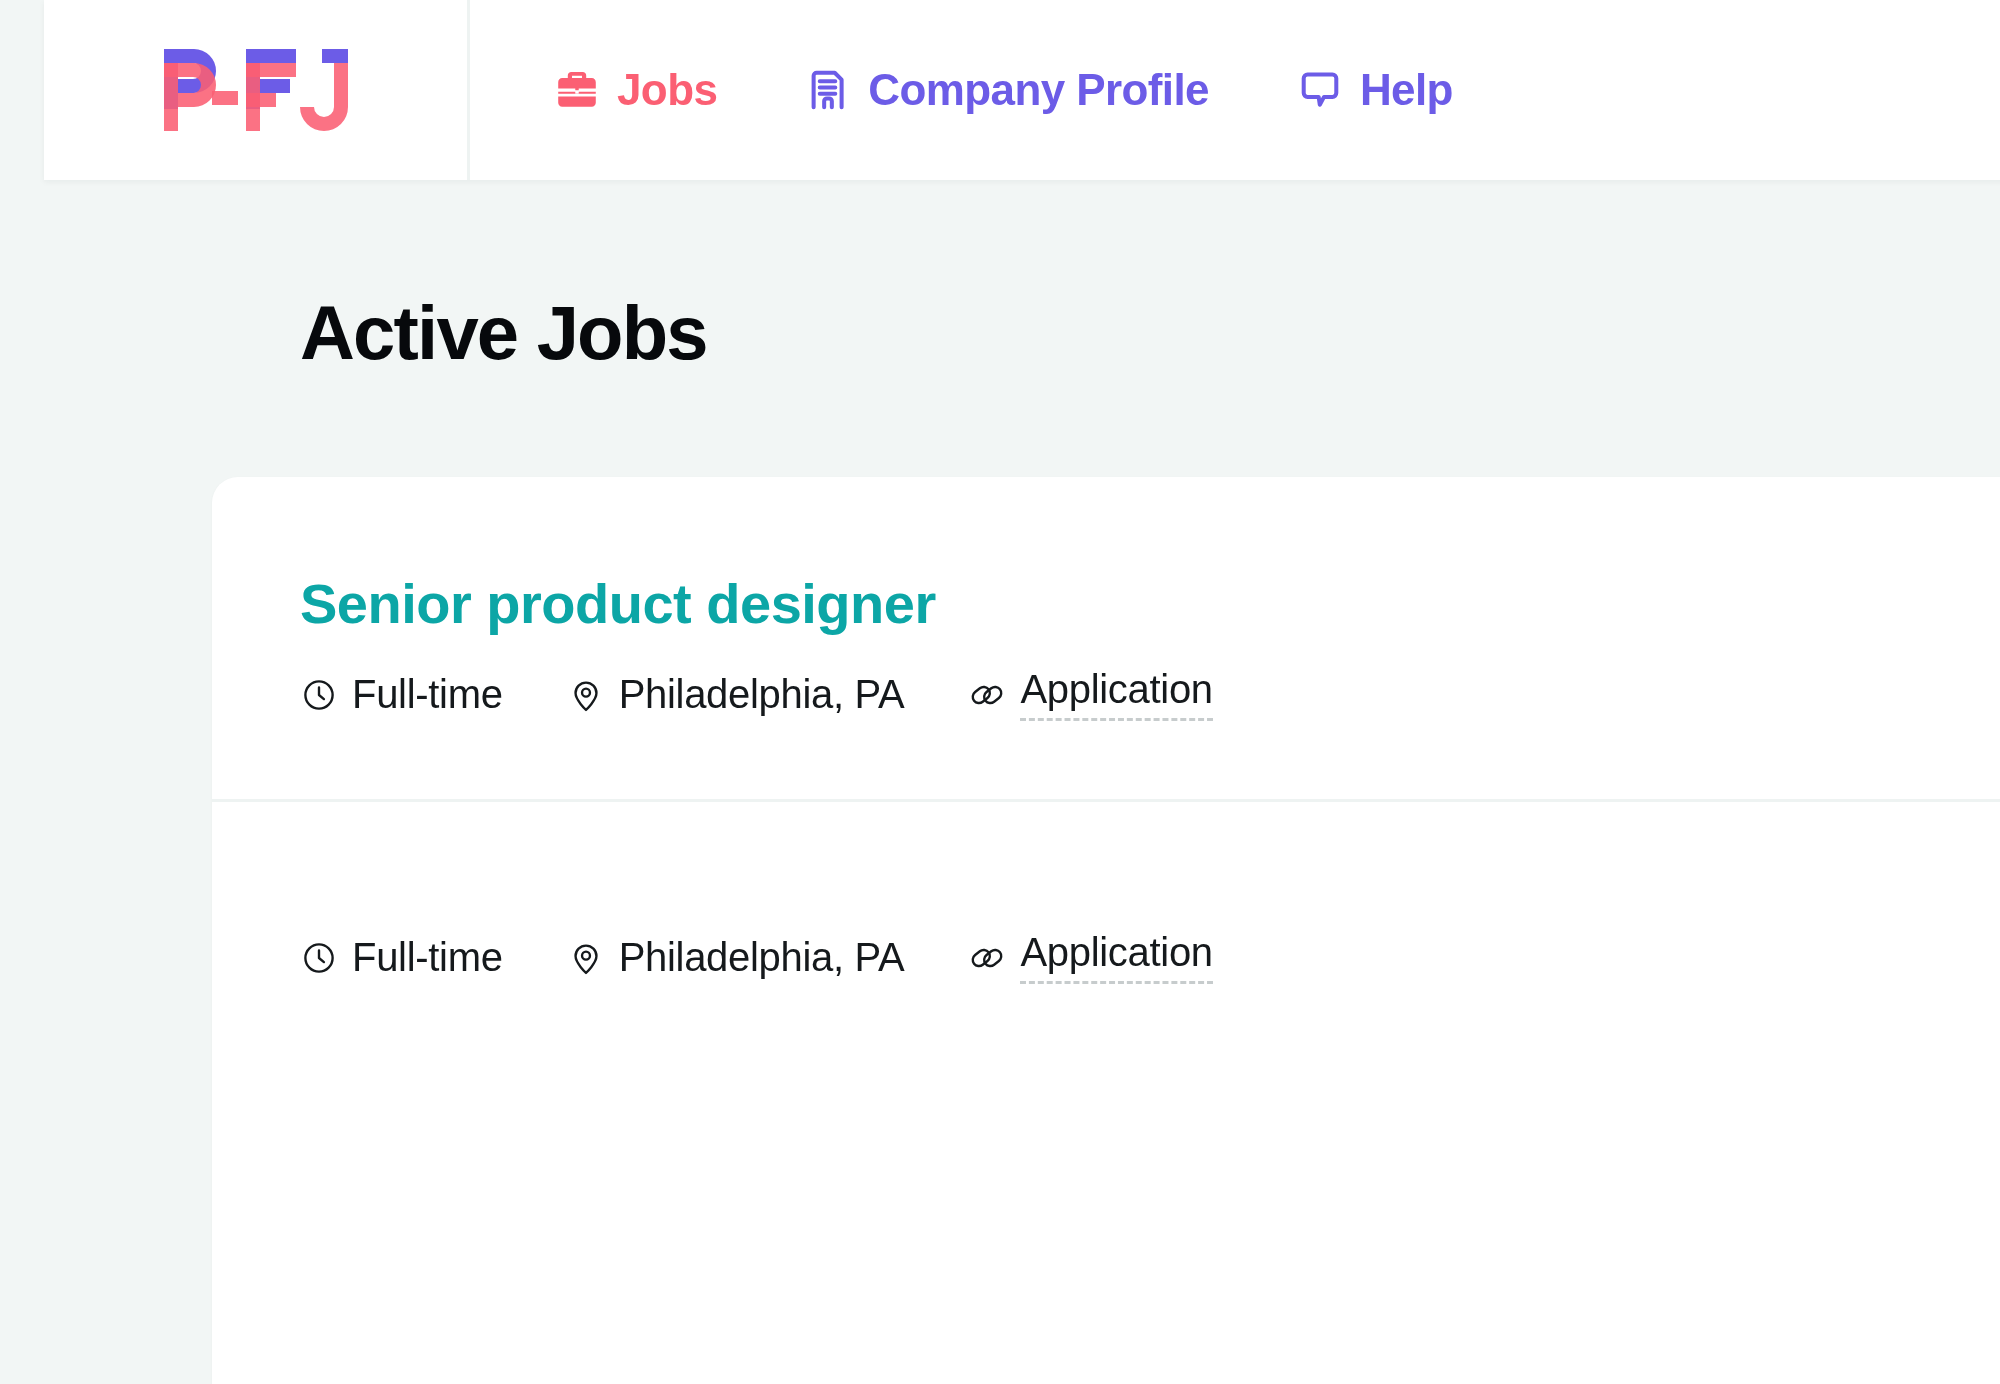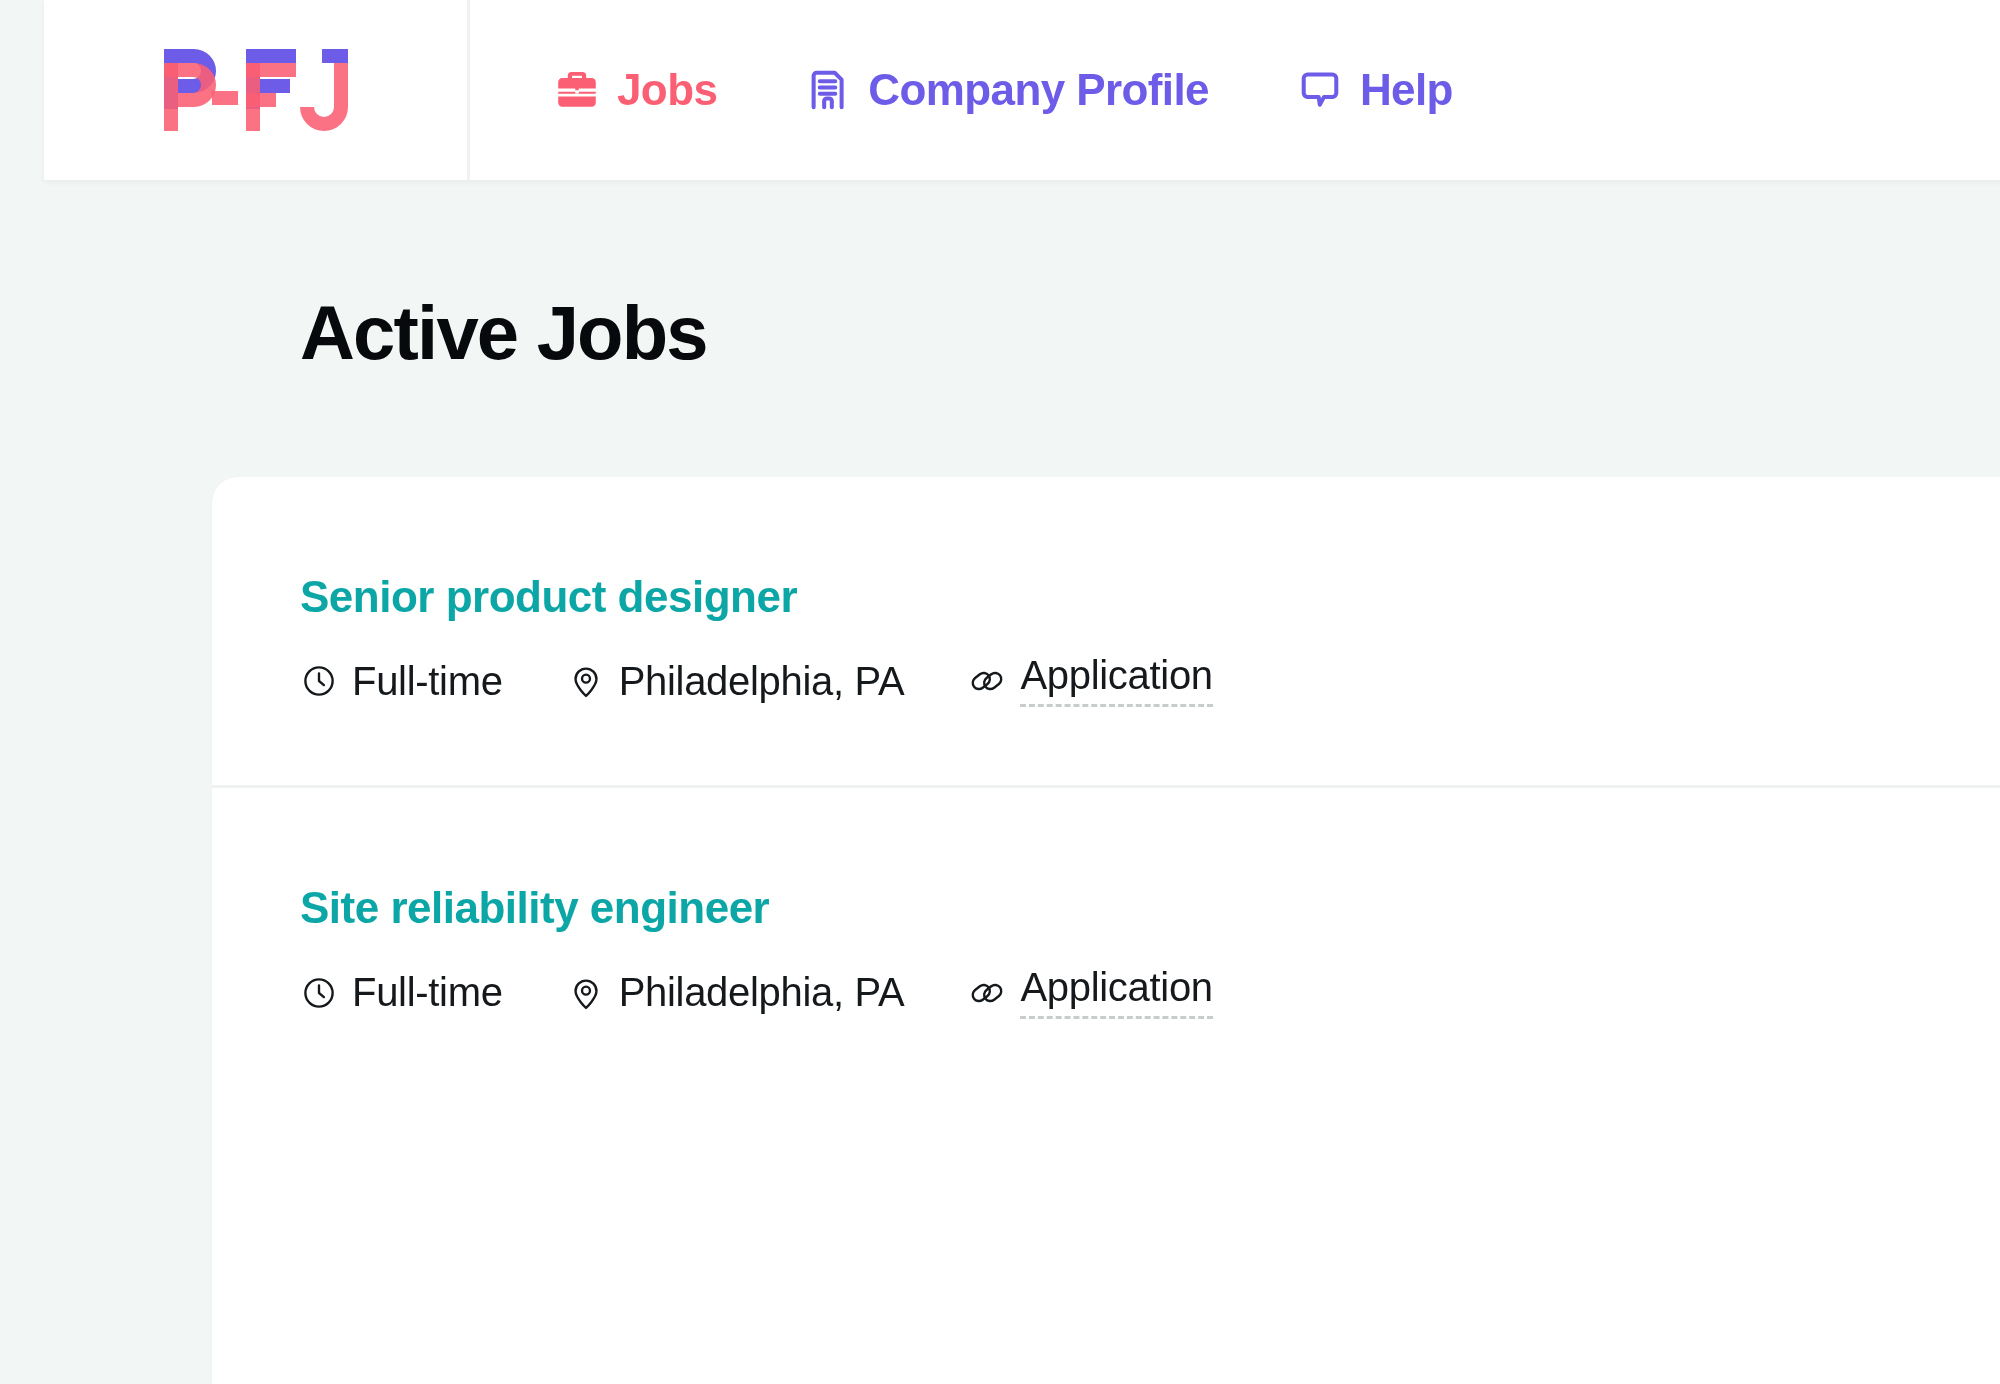--- a/index.html
+++ b/index.html
@@ -113,21 +113,21 @@
     overflow: hidden;
   }
 
   .job-row {
     padding: 96px 88px 78px 88px;
     position: relative;
   }
   .job-row + .job-row { border-top: 3px solid #eef3f2; }
 
   .job-title {
-    font-size: 44px;
+    font-size: 56px;
     font-weight: bold;
     color: #0ca6a6;
     letter-spacing: -0.5px;
     line-height: 1.1;
     cursor: pointer;
     display: inline-block;
   }
 
   .job-meta {
     margin-top: 34px;
@@ -264,21 +264,20 @@
               <rect x="9.8" y="8.1" width="11.6" height="7.8" rx="3.9" transform="rotate(-38 15.6 12)"></rect>
             </svg>
           </span>
           <span class="meta-link">Application</span>
         </div>
 
       </div>
     </div>
 
     <div class="job-row">
-      <a class="job-title">Site reliability engineer</a>
       <div class="job-meta">
 
         <div class="meta-item">
           <span class="meta-ico">
             <svg width="38" height="38" viewBox="0 0 24 24" fill="none" stroke="currentColor" stroke-width="1.5" stroke-linecap="round" stroke-linejoin="round" aria-hidden="true">
               <circle cx="12" cy="12" r="8.6"></circle>
               <path d="M12 7.3V12l3.1 2.6"></path>
             </svg>
           </span>
           <span>Full-time</span>

